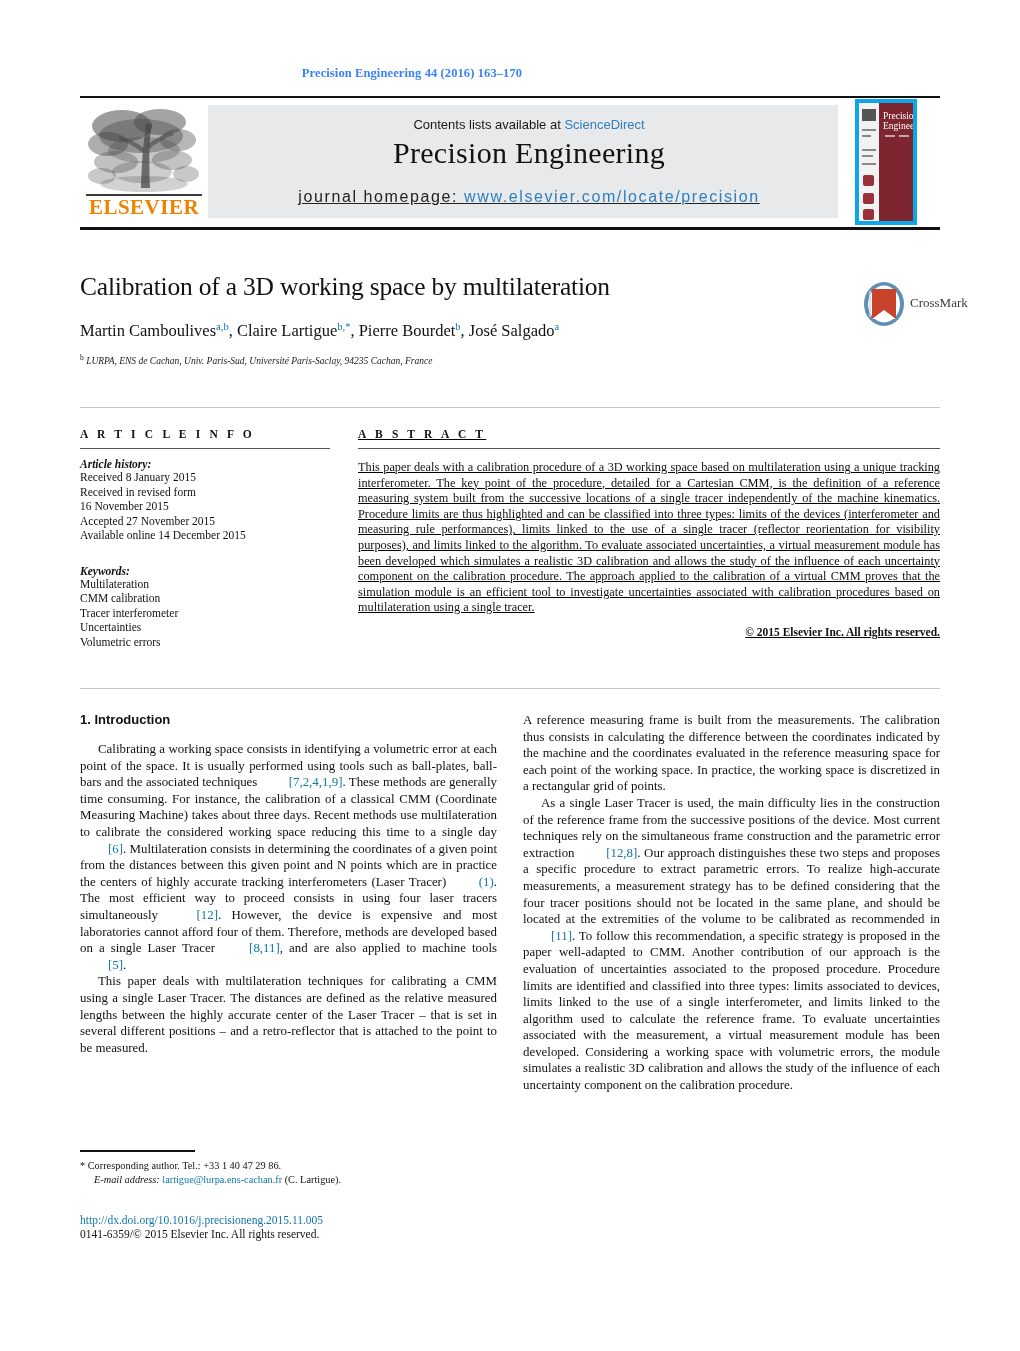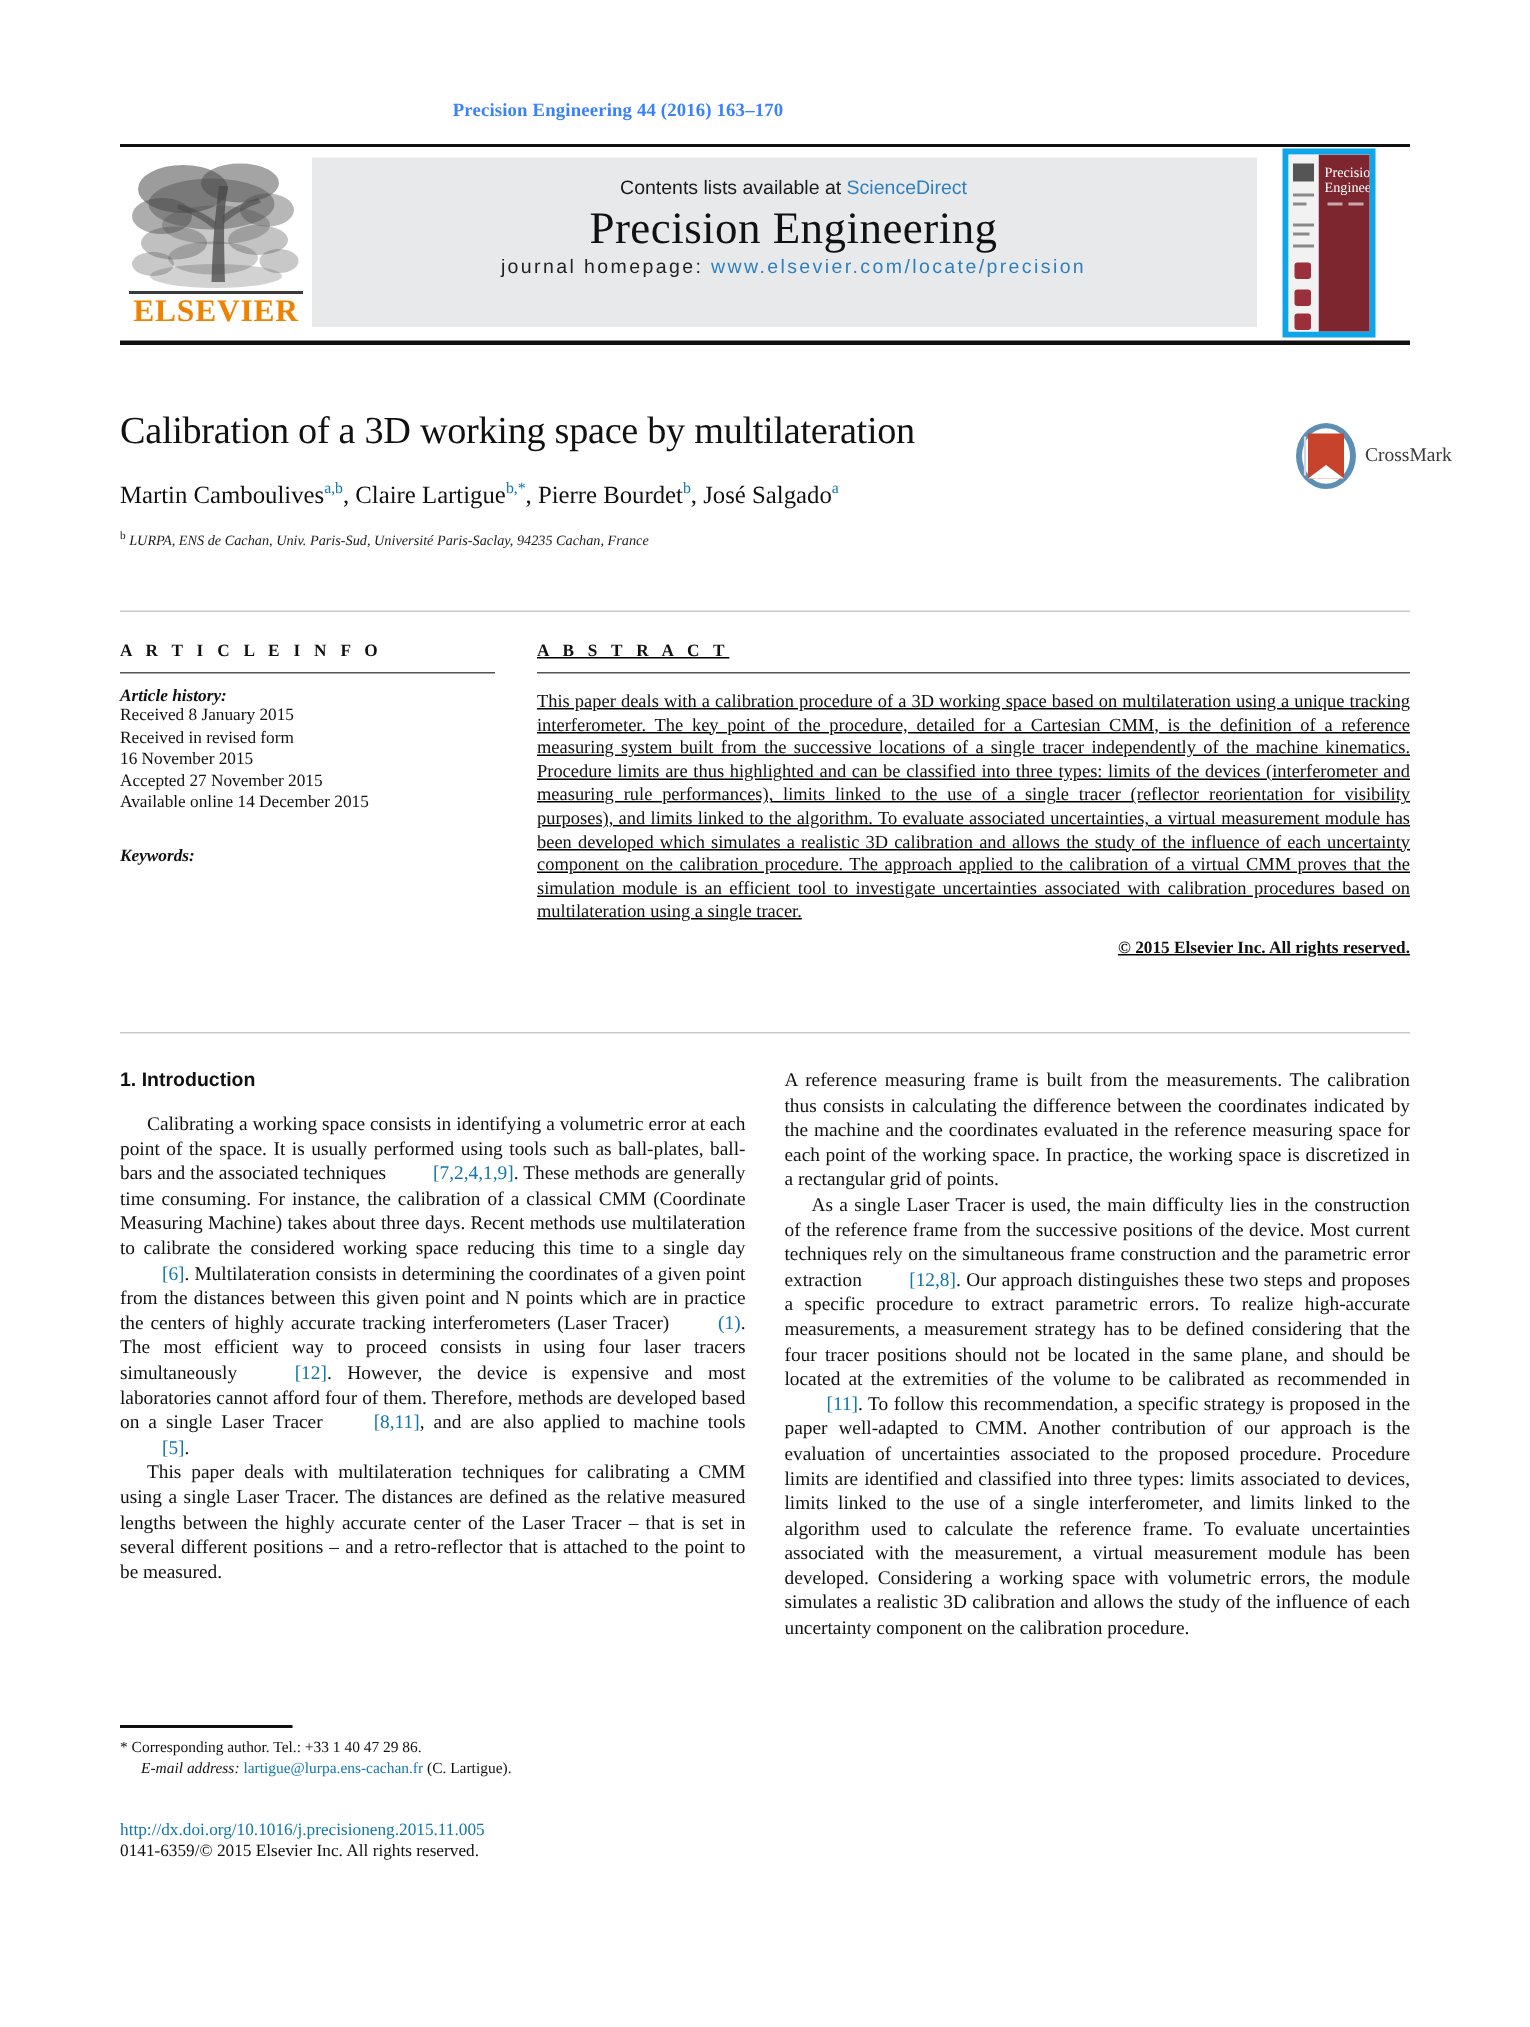--- a/index.html
+++ b/index.html
@@ -50,24 +50,26 @@
   .mast-contents { margin-top:12px; font-size:13px; font-family:"Liberation Sans", sans-serif; color:#1a1a1a; }
   .mast-contents .sd { color:#2e7fbd; }
   .mast-journal {
     margin-top:4px;
     font-family:"Liberation Serif", serif;
     font-size:30px;
     letter-spacing:.3px;
     color:#111;
   }
   .mast-home {
+    margin-top:18px;
     font-family:"Liberation Sans", sans-serif;
-    font-size:13px;
+    font-size:16px;
     letter-spacing:1.6px;
     color:#222;
+    text-decoration:underline;
   }
   .mast-home .url { color:#2e7fbd; }
 
   .cover {
     position:absolute; left:775px; top:3px; width:62px; height:126px;
     border:4px solid #0ea5e9; background:#fff; overflow:hidden;
   }
   .cover-red { position:absolute; left:20px; top:0; width:65px; height:126px; background:#7e2630; }
   .cover-left { position:absolute; left:0; top:0; width:20px; height:126px; background:#f2f2f2; }
   .cover-title {
@@ -277,20 +279,27 @@
     <div class="info-lbl">Article history:</div>
     <div class="info-line">
       <div>Received 8 January 2015</div>
       <div>Received in revised form</div>
       <div>16 November 2015</div>
       <div>Accepted 27 November 2015</div>
       <div>Available online 14 December 2015</div>
     </div>
     <div class="kw-block">
       <div class="info-lbl">Keywords:</div>
+      <div class="info-line">
+        <div>Multilateration</div>
+        <div>CMM calibration</div>
+        <div>Tracer interferometer</div>
+        <div>Uncertainties</div>
+        <div>Volumetric errors</div>
+      </div>
     </div>
   </div>
 
   <div class="abscol">
     <div class="smallcaps-head">A B S T R A C T</div>
     <div class="hr-thin-ab"></div>
     <div class="abs-text">This paper deals with a calibration procedure of a 3D working space based on multilateration using a unique tracking interferometer. The key point of the procedure, detailed for a Cartesian CMM, is the definition of a reference measuring system built from the successive locations of a single tracer independently of the machine kinematics. Procedure limits are thus highlighted and can be classified into three types: limits of the devices (interferometer and measuring rule performances), limits linked to the use of a single tracer (reflector reorientation for visibility purposes), and limits linked to the algorithm. To evaluate associated uncertainties, a virtual measurement module has been developed which simulates a realistic 3D calibration and allows the study of the influence of each uncertainty component on the calibration procedure. The approach applied to the calibration of a virtual CMM proves that the simulation module is an efficient tool to investigate uncertainties associated with calibration procedures based on multilateration using a single tracer.</div>
     <div class="abs-copy">© 2015 Elsevier Inc. All rights reserved.</div>
   </div>
 

